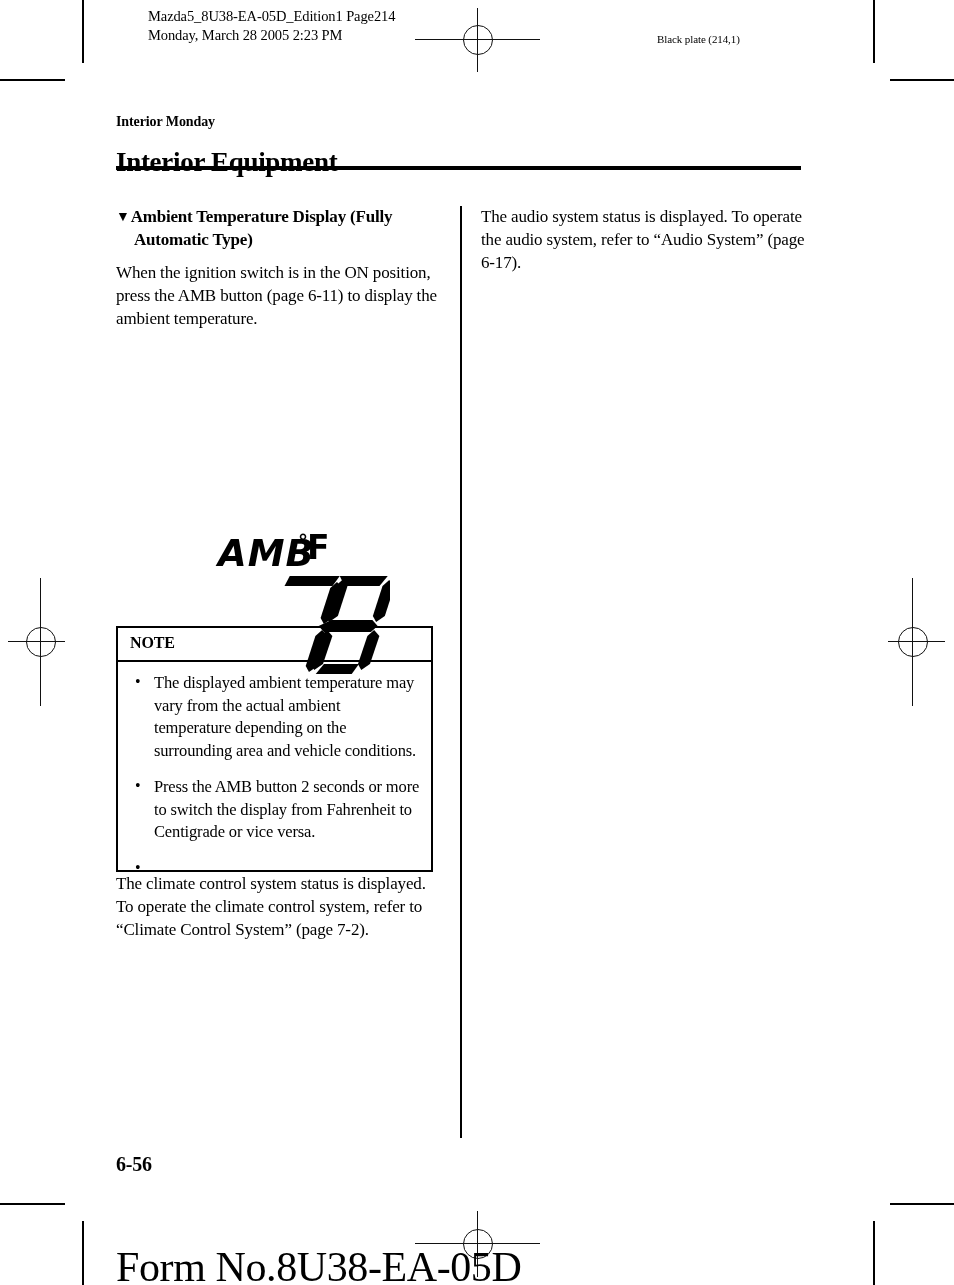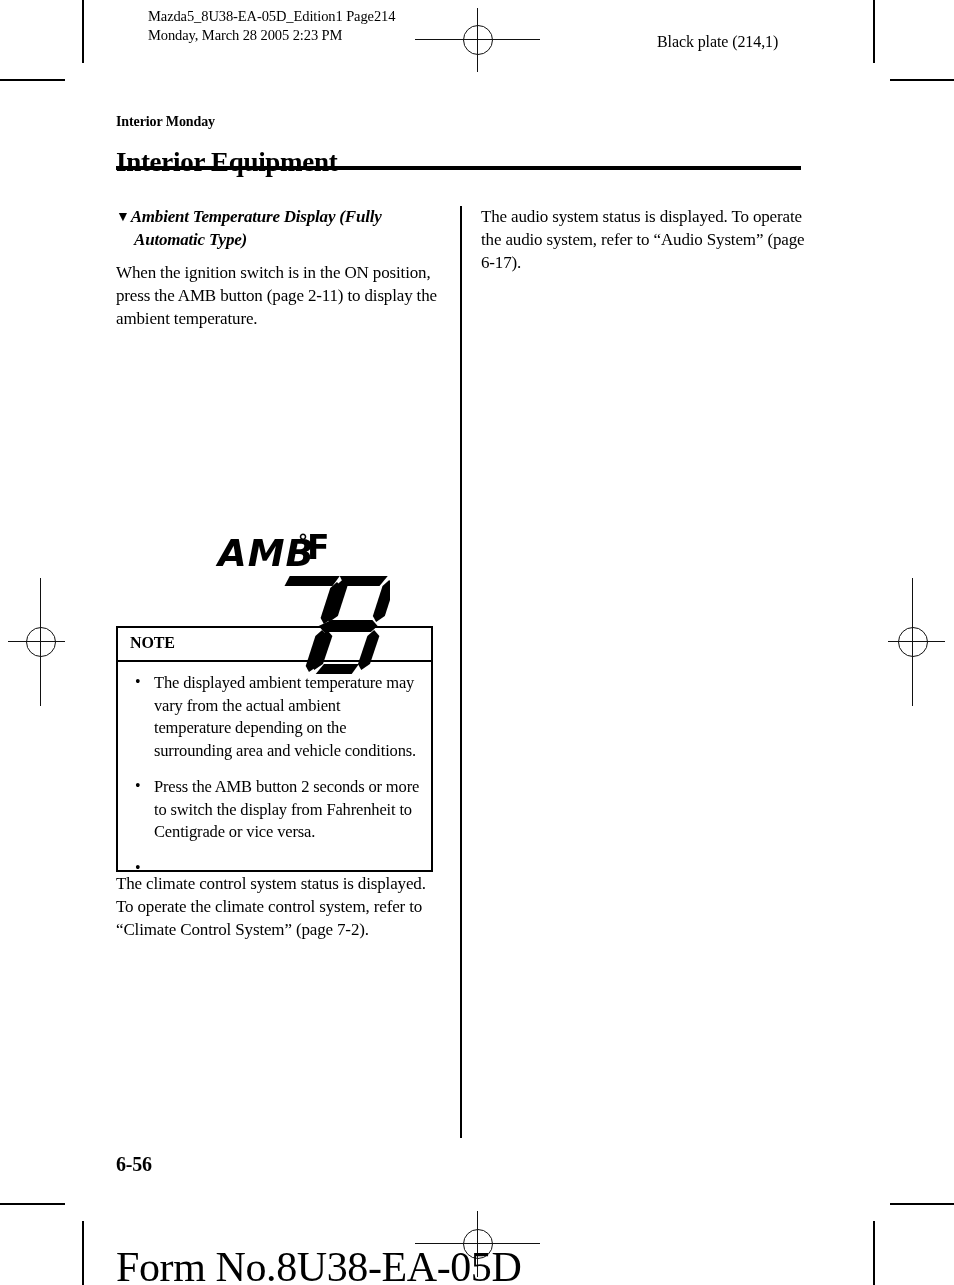--- a/index.html
+++ b/index.html
@@ -37,21 +37,21 @@
     font-size: 14.5px;
     line-height: 19px;
     white-space: pre-line;
     letter-spacing: -0.1px;
     margin-left: 32px;
   }
   .plate-label {
     position: absolute;
     left: 657px;
     top: 33px;
-    font-size: 16px;
+    font-size: 11px;
     letter-spacing: -0.1px;
   }
 
   
   .chapter-label {
     position: absolute;
     left: 116px;
     top: 114px;
     font-size: 14px;
     font-weight: bold;
@@ -93,21 +93,20 @@
   }
 
   h3.sec {
     margin: 0 0 10px 0;
     font-size: 17px;
     font-weight: bold;
     line-height: 23px;
     text-indent: -18px;
     padding-left: 18px;
     letter-spacing: -0.2px;
-    font-style: italic;
   }
   h3.sec .tri {
     font-size: 14px;
     vertical-align: 1px;
     margin-right: 1px;
   }
   p.body {
     margin: 0 0 14px 0;
     font-size: 17px;
     line-height: 23px;
@@ -262,21 +261,21 @@
 <div class="title-rule"></div>
 
 <div class="col-divider"></div>
 
 <div class="col col-left">
 
   <h3 class="sec">
     <span class="tri">▼</span><span>Ambient Temperature Display (Fully Automatic Type)</span>
   </h3>
 
-  <p class="body">When the ignition switch is in the ON position, press the AMB button (page 2-11) to display the ambient temperature.</p>
+  <p class="body">When the ignition switch is in the ON position, press the AMB button (page 6-11) to display the ambient temperature.</p>
 
   <div class="lcd-figure">
     <div class="lcd-inner">
       <div class="lcd-amb">AMB</div>
       <div class="lcd-unit">
         <span class="deg">°</span><span>F</span>
       </div>
       <svg class="lcd-digits" width="112" height="100" viewBox="0 0 112 100" aria-hidden="true">
 
         <g transform="skewX(-7)">

